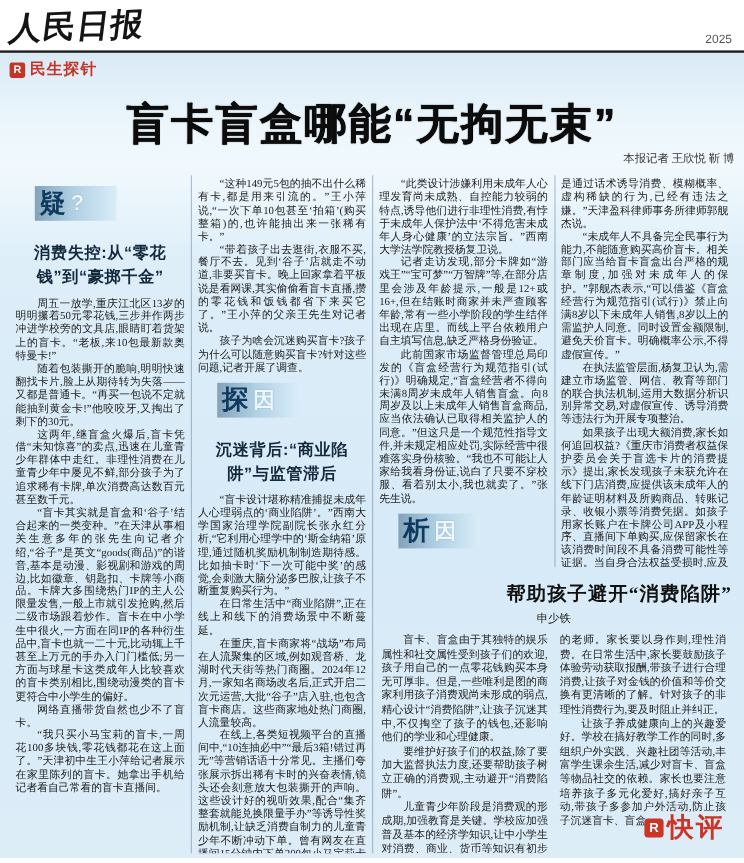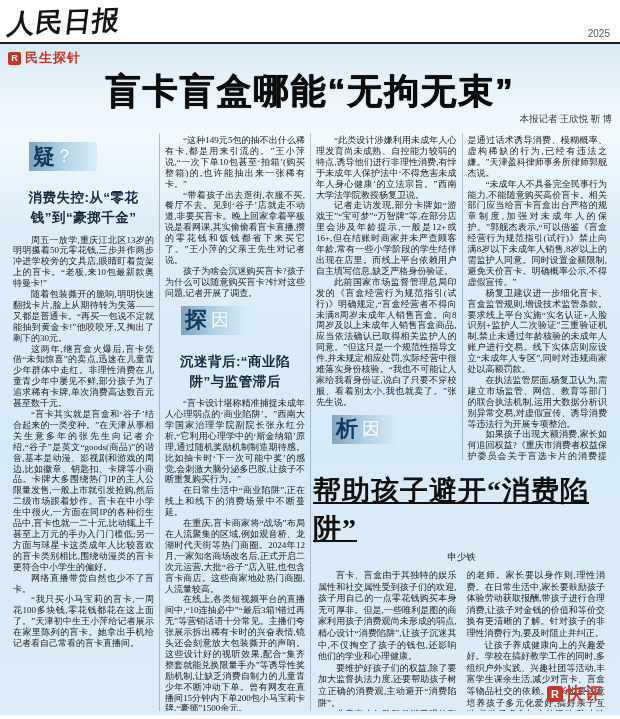--- a/index.html
+++ b/index.html
@@ -14,21 +14,21 @@
         font-family:"Liberation Sans",sans-serif;}
   
   .content{height:671px;box-sizing:border-box;padding:5px 8px 4px;display:flex;flex-direction:column;
         background:linear-gradient(180deg,#d9eaf5 0%,#ecf6fc 9%,#f1f9fd 14%,#ddeef9 26%,#d7eaf7 60%,#dcedf8 100%);}
   .kicker{display:flex;align-items:center;gap:4px;height:18px;}
   .r-logo{width:13px;height:13px;background:#c43527;border-radius:2px;color:#fff;
         font-family:"Liberation Sans",sans-serif;font-weight:900;font-size:9px;line-height:13px;
         text-align:center;flex:0 0 auto;}
   .kicker-label{color:#c43527;font-weight:900;font-size:13px;font-family:"Liberation Sans",sans-serif;letter-spacing:1px;}
   .main-title{text-align:center;font-family:"Liberation Sans",sans-serif;font-weight:900;
-        font-size:35px;letter-spacing:2px;color:#0c0c0c;margin:3px 0 1px;line-height:1.2;
+        font-size:35px;letter-spacing:2px;color:#0c0c0c;margin:16px 0 1px;line-height:1.2;
         text-shadow:0 0 1px #000,0.5px 0 0 #000;}
   .byline{text-align:right;font-size:9.5px;color:#333;margin-bottom:7px;}
   
   .cols{flex:1;min-height:0;display:flex;}
   .col{width:25%;box-sizing:border-box;padding:2px 5px 0;overflow:hidden;}
   .col+.col,.right-half{border-left:1px solid rgba(80,110,140,0.4);}
   .right-half{width:50%;box-sizing:border-box;display:flex;flex-direction:column;}
   .right-top{height:327px;display:flex;overflow:hidden;}
   .right-top .rcol{width:50%;box-sizing:border-box;padding:2px 5px 0;overflow:hidden;}
   .right-top .rcol+.rcol{border-left:1px solid rgba(80,110,140,0.4);}
@@ -40,29 +40,29 @@
   .tag-box{width:68px;height:29px;margin:7px 0 5px 16px;display:flex;align-items:center;
         padding:0 4px;box-sizing:border-box;
         background:linear-gradient(90deg,#83a3b8 0%,#aecfe3 45%,#d9edf8 100%);}
   .tag-main{font-family:"Liberation Sans",sans-serif;font-weight:900;font-size:22px;color:#0d3a5e;}
   .tag-sub{font-family:"Liberation Sans",sans-serif;font-weight:700;font-size:18px;color:#f4fbff;
         opacity:.92;margin-left:4px;text-shadow:0 0 1px rgba(40,90,130,.6);}
   .sec-heading{font-family:"Liberation Sans",sans-serif;font-weight:900;font-size:13.5px;
         color:#13293d;text-align:center;line-height:1.5;margin:17px 0 6px;letter-spacing:.5px;}
   
   .commentary{flex:1;position:relative;overflow:hidden;padding:0 2px;}
-  .comm-title{text-align:left;font-weight:900;font-size:28px;color:#111;margin:12px 0 3px;
-        font-family:"Liberation Serif",serif;letter-spacing:1px;text-decoration:underline;}
+  .comm-title{text-align:right;font-weight:900;font-size:16px;color:#111;margin:12px 0 3px;
+        font-family:"Liberation Serif",serif;letter-spacing:1px;}
   .comm-byline{text-align:center;font-size:9.5px;color:#222;margin-bottom:6px;}
   .comm-cols{display:flex;}
   .comm-col{width:50%;box-sizing:border-box;padding:0 5px;}
   .comm-col .body-p{line-height:11.6px;font-size:9px;}
   .stamp{position:absolute;right:8px;bottom:6px;display:flex;align-items:center;gap:3px;}
   .stamp .r-logo{width:16px;height:16px;font-size:11px;line-height:16px;border-radius:3px;background:#cb3526;}
-  .stamp-label{color:#cb3526;font-family:"Liberation Sans",sans-serif;font-weight:900;font-size:17px;letter-spacing:2px;}
+  .stamp-label{color:#cb3526;font-family:"Liberation Sans",sans-serif;font-weight:900;font-size:22px;letter-spacing:2px;}
 </style>
 </head>
 <body>
 
 <div class="page">
 
   <div class="masthead">
     <div class="masthead-logo">人民日报</div>
     <div class="masthead-year">2025</div>
   </div>
@@ -114,21 +114,20 @@
               <p class="body-p">此前国家市场监督管理总局印发的《盲盒经营行为规范指引(试行)》明确规定,“盲盒经营者不得向未满8周岁未成年人销售盲盒。向8周岁及以上未成年人销售盲盒商品,应当依法确认已取得相关监护人的同意。”但这只是一个规范性指导文件,并未规定相应处罚,实际经营中很难落实身份核验。“我也不可能让人家给我看身份证,说白了只要不穿校服、看着别太小,我也就卖了。”张先生说。</p>
               <div class="tag-box">
                 <span class="tag-main">析</span>
                 <span class="tag-sub">因</span>
               </div>
               <div class="sec-heading">多方施策:完善立法和联合执法</div>
             </div>
           <div class="rcol">
               <p class="body-p cont">是通过话术诱导消费、模糊概率、虚构稀缺的行为,已经有违法之嫌。”天津盈科律师事务所律师郭舰杰说。</p>
               <p class="body-p">“未成年人不具备完全民事行为能力,不能随意购买高价盲卡。相关部门应当给盲卡盲盒出台严格的规章制度,加强对未成年人的保护。”郭舰杰表示,“可以借鉴《盲盒经营行为规范指引(试行)》禁止向满8岁以下未成年人销售,8岁以上的需监护人同意。同时设置金额限制,避免天价盲卡。明确概率公示,不得虚假宣传。”</p>
-              <p class="body-p">杨复卫建议进一步细化盲卡、盲盒监管规则,增设技术监管条款。要求线上平台实施“实名认证+人脸识别+监护人二次验证”三重验证机制,禁止未通过年龄核验的未成年人账户进行交易。线下实体店则应设立“未成年人专区”,同时对违规商家处以高额罚款。</p>
               <p class="body-p">在执法监管层面,杨复卫认为,需建立市场监管、网信、教育等部门的联合执法机制,运用大数据分析识别异常交易,对虚假宣传、诱导消费等违法行为开展专项整治。</p>
               <p class="body-p">如果孩子出现大额消费,家长如何追回权益?《重庆市消费者权益保护委员会关于盲选卡片的消费提示》提出,家长发现孩子未获允许在线下门店消费,应提供该未成年人的年龄证明材料及所购商品、转账记录、收银小票等消费凭据。如孩子用家长账户在卡牌公司APP及小程序、直播间下单购买,应保留家长在该消费时间段不具备消费可能性等证据。当自身合法权益受损时,应及时与商家协商;如协商无果,及时向消委会投诉,依法维护自身合法权益。</p>
             </div>
         </div>
         <div class="commentary">
           <div class="comm-title">帮助孩子避开“消费陷阱”</div>
           <div class="comm-byline">申少铁</div>
           <div class="comm-cols">
             <div class="comm-col">
                 <p class="body-p">盲卡、盲盒由于其独特的娱乐属性和社交属性受到孩子们的欢迎,孩子用自己的一点零花钱购买本身无可厚非。但是,一些唯利是图的商家利用孩子消费观尚未形成的弱点,精心设计“消费陷阱”,让孩子沉迷其中,不仅掏空了孩子的钱包,还影响他们的学业和心理健康。</p>

